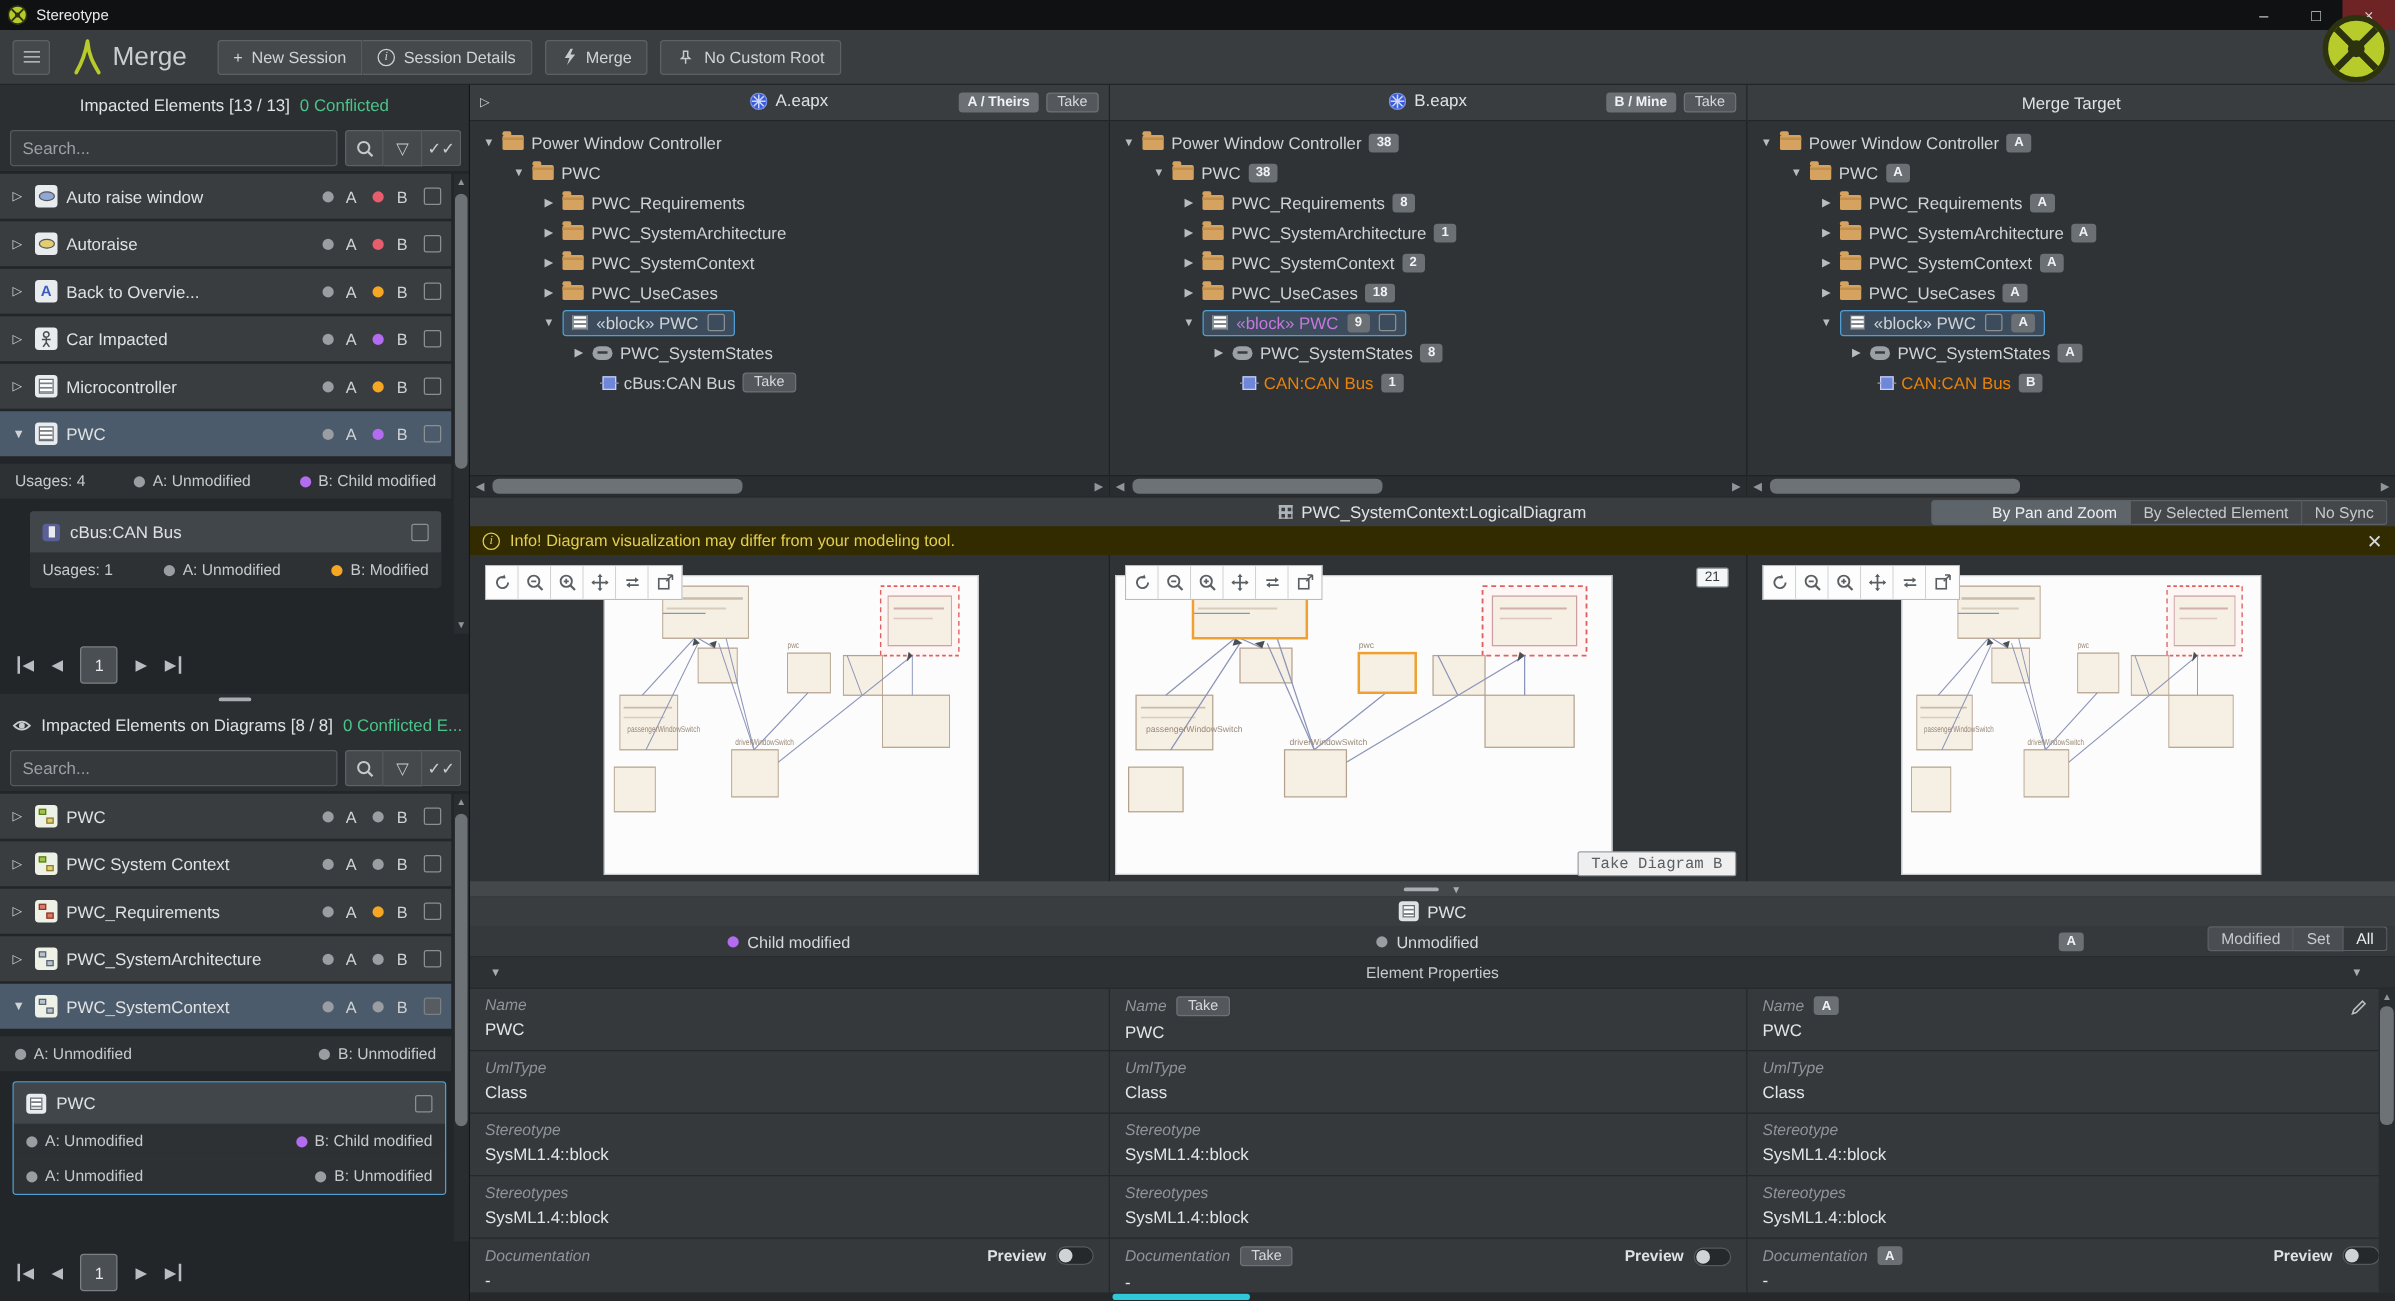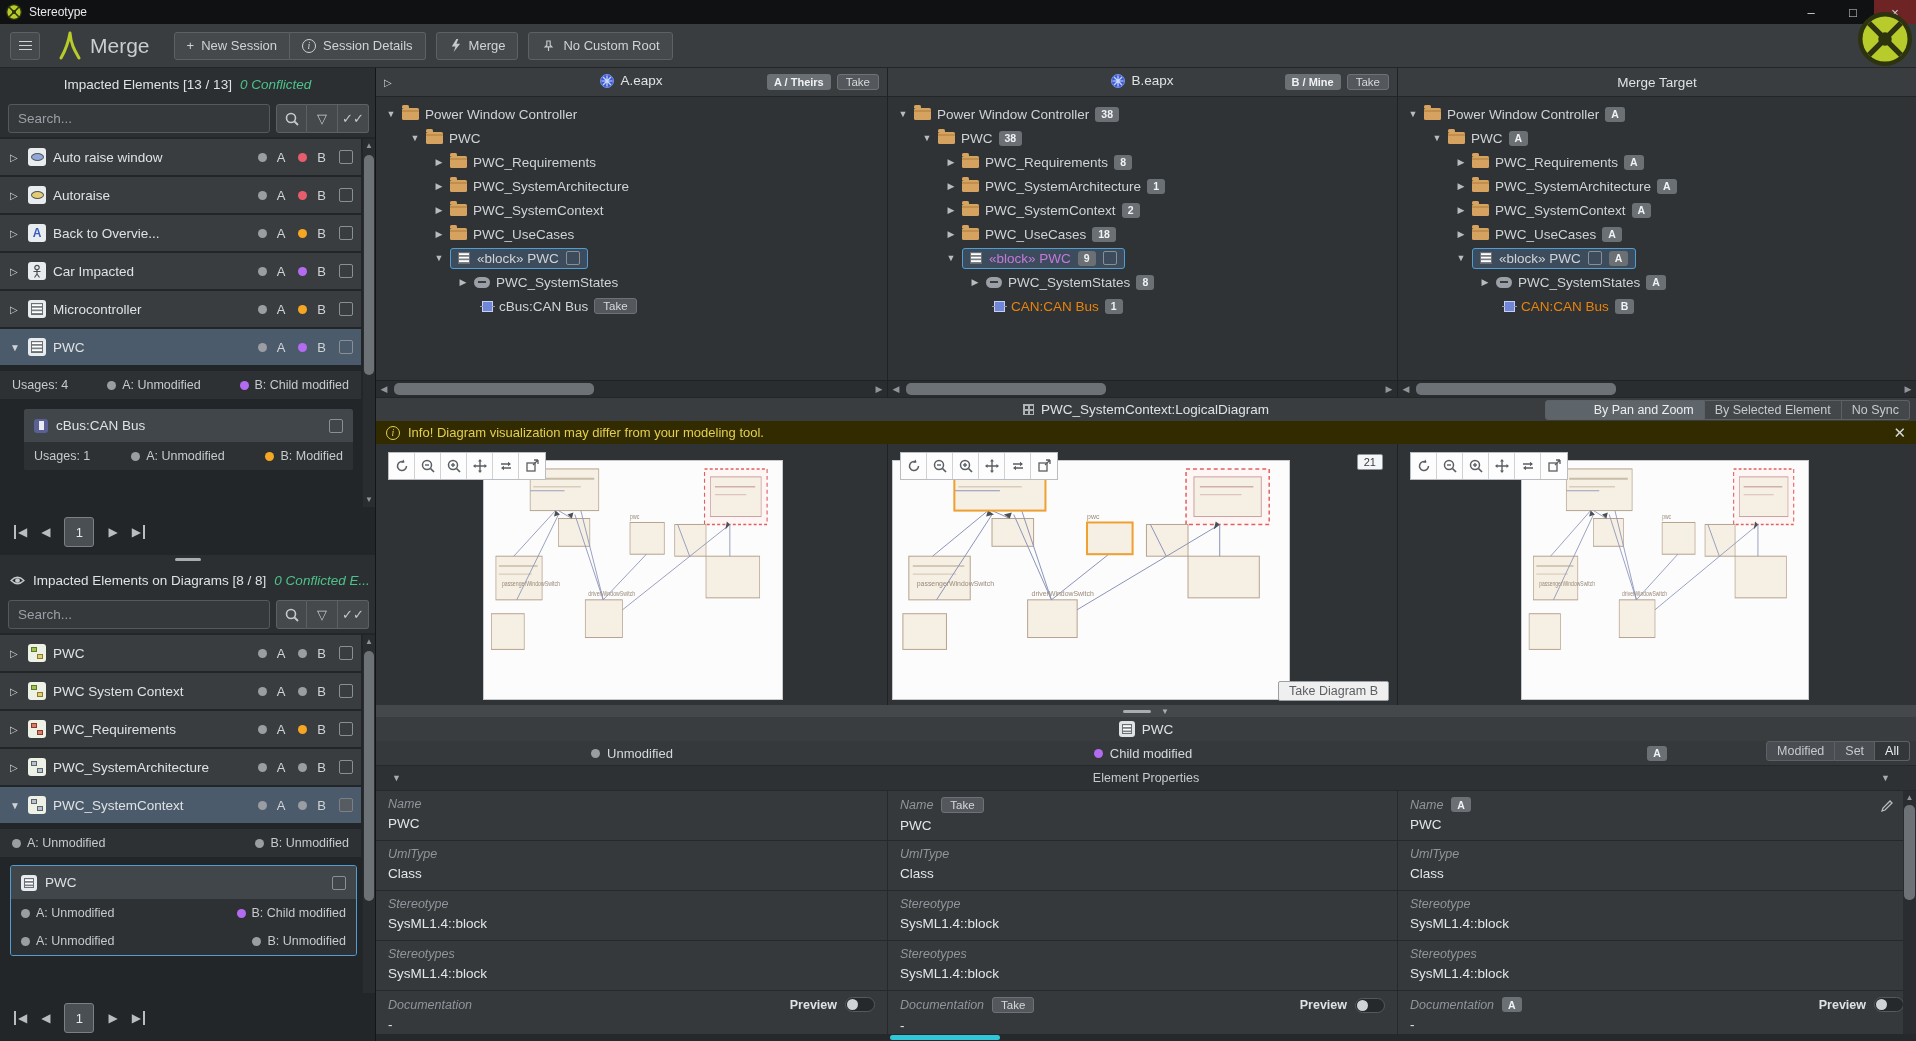--- a/index.html
+++ b/index.html
@@ -34,21 +34,21 @@
 
   
   .content { position:absolute; top:68px; left:0; right:0; bottom:0; display:flex; }
   .sidebar { width:376px; background:#232628; border-right:1px solid #141516; display:flex; flex-direction:column; }
   .main { flex:1; position:relative; background:#2f3335; }
 
   
   .sec-head { height:32px; display:flex; align-items:center; justify-content:center; gap:8px;
     background:#2c2f31; font-size:13.5px; color:#dfe2e4; }
   .sec-head.left { justify-content:flex-start; padding-left:10px; }
-  .green { color:#4cc38a;font-style:italic; }
+  .green { color:#4cc38a; }
   .search-row { display:flex; align-items:center; padding:4px 6px 4px 8px; gap:0; background:#2c2f31; }
   .search-input { flex:1; height:29px; background:#35393c; border:1px solid #55595d; border-radius:3px;
     color:#c6cacd; padding:0 9px; font-size:13.5px; }
   .search-input::placeholder { color:#9aa0a5; }
   .sq-btn { width:31px; height:29px; background:#46494c; border:1px solid #5d6164; border-left:none;
     display:flex; align-items:center; justify-content:center; color:#c6cacd; font-size:13px; }
   .sq-btn.first { border-left:1px solid #5d6164; border-radius:3px 0 0 3px; margin-left:6px; }
   .sq-btn.last { border-radius:0 3px 3px 0; }
   .list { position:relative; background:#232628; }
   .sb-row { height:36px; margin:2px 14px 0 0; background:#393d40; display:flex; align-items:center;
@@ -163,21 +163,21 @@
   .dt-btn { width:26px; height:26px; border-right:1px solid #d0d3d6; display:flex; align-items:center;
     justify-content:center; background:#fdfdfd; }
   .dt-btn:last-child { border-right:none; }
   .canvas { position:absolute; top:16px; height:240px; background:#fcfcfc; border:1px solid #c6cacd; }
   .dcol.a .canvas { left:107px; width:300px; }
   .dcol.b .canvas { left:4px; width:398px; }
   .dcol.t .canvas { left:123px; width:288px; }
   .count-badge { position:absolute; top:10px; right:14px; background:#f5f6f7; border:1px solid #8f959a;
     color:#3a3d40; font-size:11px; padding:1px 6px; border-radius:2px; z-index:3; }
   .take-diagram { position:absolute; right:8px; bottom:4px; background:#efefef; border:1px solid #9aa0a5;
-    color:#5a5f64; font-size:12.5px; padding:2px 10px; border-radius:2px; z-index:3; }
+    color:#5a5f64; font-size:12.5px; padding:2px 10px; border-radius:2px; z-index:3;font-family:Liberation Mono, monospace; }
   .h-splitter { position:absolute; top:637px; left:0; right:0; height:12px; background:#44484b;
     display:flex; align-items:center; justify-content:center; gap:10px; }
   .h-splitter .bar { width:28px; height:3px; background:#a8adb2; border-radius:2px; }
   .h-splitter .tri { color:#a8adb2; font-size:8px; }
 
   
   .props { position:absolute; top:649px; left:0; right:0; bottom:0; background:#35393c; }
   .props-head { position:relative; height:24px; background:#3a3d3f; }
   .props-title { position:absolute; left:0; right:0; top:0; height:24px; display:flex; align-items:center;
     justify-content:center; gap:7px; color:#dfe2e4; font-size:13.5px; }
@@ -1033,27 +1033,27 @@
             <span>PWC</span>
           </span>
           <span class="filter-group">
             <span class="filter-btn first">Modified</span>
             <span class="filter-btn">Set</span>
             <span class="filter-btn last active">All</span>
           </span>
         </div>
 
         <div class="status-row">
+          <span class="status-cell cb2">
+              <span class="dot dpurple"></span>
+            <span>Child modified</span>
+            </span>
           <span class="status-cell ca">
               <span class="dot dgray"></span>
             <span>Unmodified</span>
-            </span>
-          <span class="status-cell cb2">
-              <span class="dot dpurple"></span>
-            <span>Child modified</span>
             </span>
           <span class="status-cell ct">
               <span class="num-badge">A</span>
             </span>
         </div>
 
         <div class="ep-bar">
           <span class="ep-tri l">▼</span>
           <span>Element Properties</span>
           <span class="ep-tri r">▼</span>

